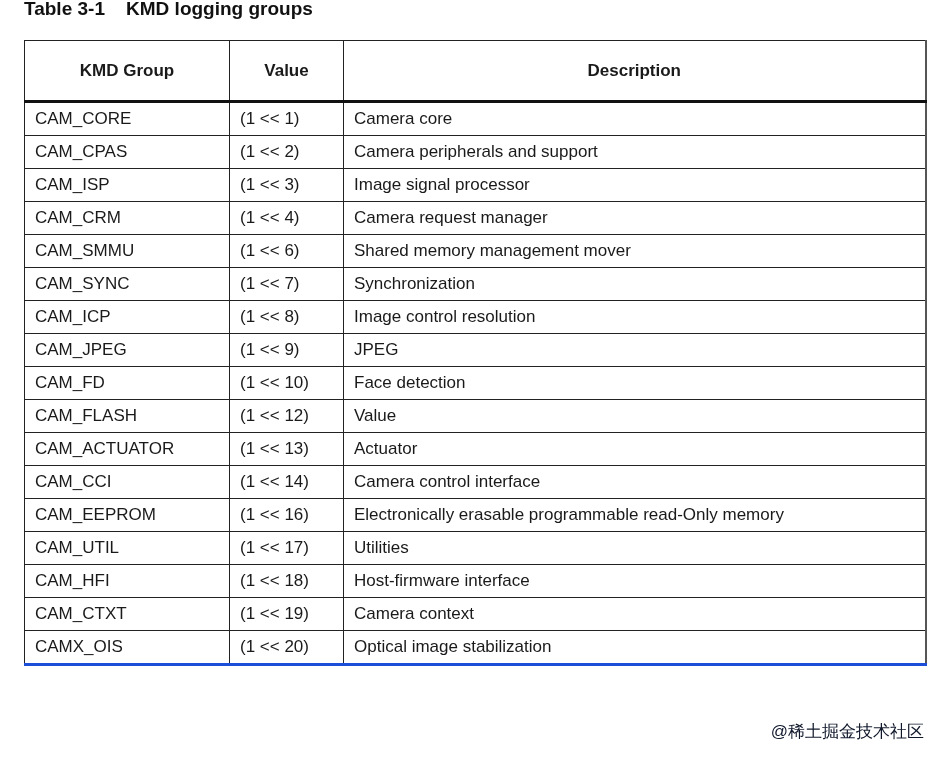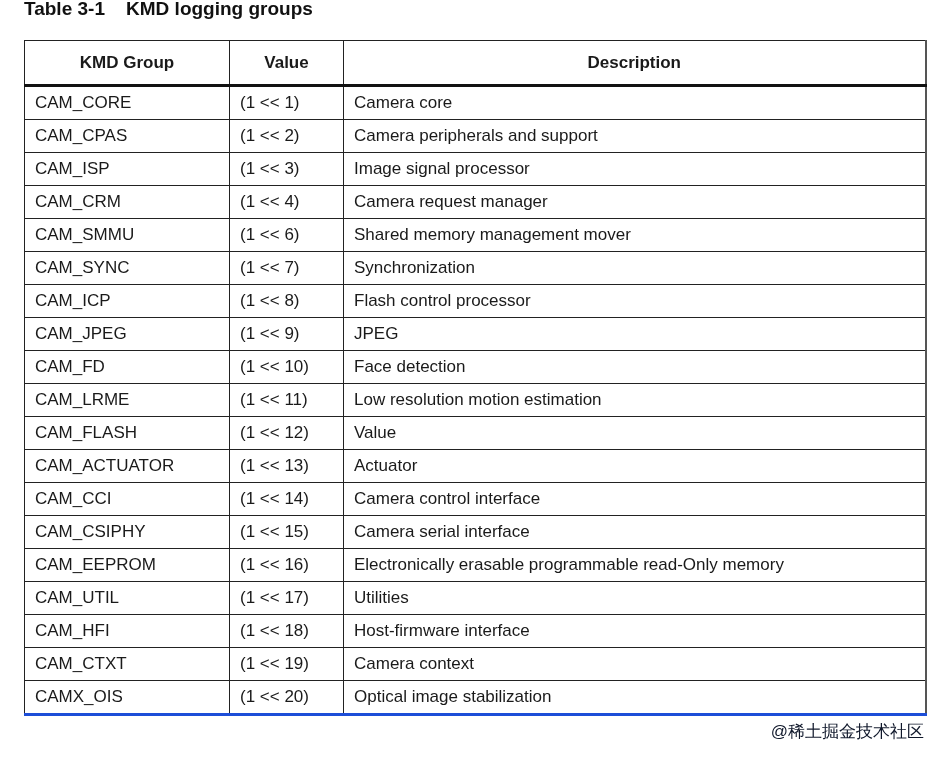--- a/index.html
+++ b/index.html
@@ -1,21 +1,21 @@
 <!DOCTYPE html>
 <html><head>
 <meta charset="utf-8">
 <style>
   html, body { margin: 0; padding: 0; background: #ffffff; }
   body { width: 944px; height: 773px; position: relative; overflow: hidden;
          font-family: "Liberation Sans", sans-serif; color: #1a1a1a; }
   .title { position: absolute; left: 24px; top: -2px; font-size: 19px; font-weight: bold; color: #111; white-space: pre; }
   table.kmd { position: absolute; left: 24px; top: 40px; width: 901px; border-collapse: collapse; table-layout: fixed; }
   table.kmd th, table.kmd td { border: 1px solid #222; padding: 0 0 0 10px; font-size: 17px; text-align: left; white-space: nowrap; }
-  table.kmd th { height: 35px; font-weight: bold; text-align: center; padding: 4px; font-size: 17px; }
+  table.kmd th { height: 35px; font-weight: bold; text-align: center; padding: 12px; font-size: 17px; }
   table.kmd thead tr { border-bottom: 3px solid #111; }
   table.kmd thead th { border-bottom: 3px solid #111; }
   table.kmd td { height: 32px; }
   table.kmd tbody tr:last-child td { border-bottom: 3px solid #1d4ed8; }
   table.kmd { border-right: 2px solid #555; }
   col.c1 { width: 205px; } col.c2 { width: 114px; } col.c3 { width: 582px; }
   .watermark { position: absolute; right: 20px; top: 720px; font-size: 17px; color: #0f172a; }
 </style>
 </head>
 <body>
@@ -62,56 +62,46 @@
         <td>Shared memory management mover</td>
       </tr>
       <tr>
         <td>CAM_SYNC</td>
         <td>(1 &lt;&lt; 7)</td>
         <td>Synchronization</td>
       </tr>
       <tr>
         <td>CAM_ICP</td>
         <td>(1 &lt;&lt; 8)</td>
-        <td>Flash control processor</td>
+        <td>Image control resolution</td>
       </tr>
       <tr>
         <td>CAM_JPEG</td>
         <td>(1 &lt;&lt; 9)</td>
         <td>JPEG</td>
       </tr>
       <tr>
         <td>CAM_FD</td>
         <td>(1 &lt;&lt; 10)</td>
         <td>Face detection</td>
-      </tr>
-      <tr>
-        <td>CAM_LRME</td>
-        <td>(1 &lt;&lt; 11)</td>
-        <td>Low resolution motion estimation</td>
       </tr>
       <tr>
         <td>CAM_FLASH</td>
         <td>(1 &lt;&lt; 12)</td>
         <td>Value</td>
       </tr>
       <tr>
         <td>CAM_ACTUATOR</td>
         <td>(1 &lt;&lt; 13)</td>
         <td>Actuator</td>
       </tr>
       <tr>
         <td>CAM_CCI</td>
         <td>(1 &lt;&lt; 14)</td>
         <td>Camera control interface</td>
-      </tr>
-      <tr>
-        <td>CAM_CSIPHY</td>
-        <td>(1 &lt;&lt; 15)</td>
-        <td>Camera serial interface</td>
       </tr>
       <tr>
         <td>CAM_EEPROM</td>
         <td>(1 &lt;&lt; 16)</td>
         <td>Electronically erasable programmable read-Only memory</td>
       </tr>
       <tr>
         <td>CAM_UTIL</td>
         <td>(1 &lt;&lt; 17)</td>
         <td>Utilities</td>

